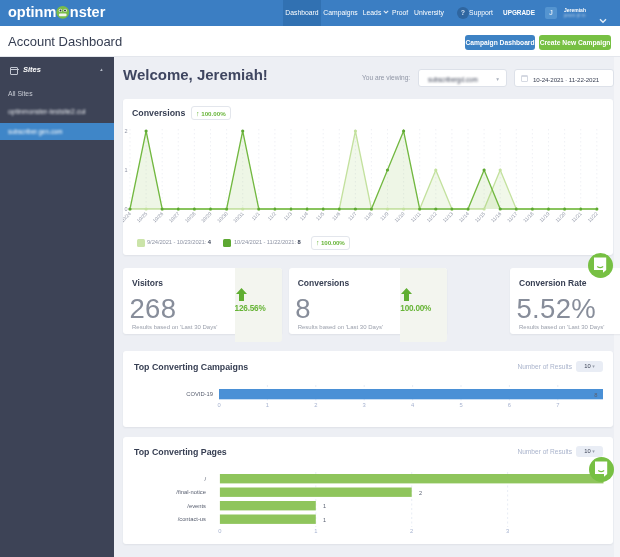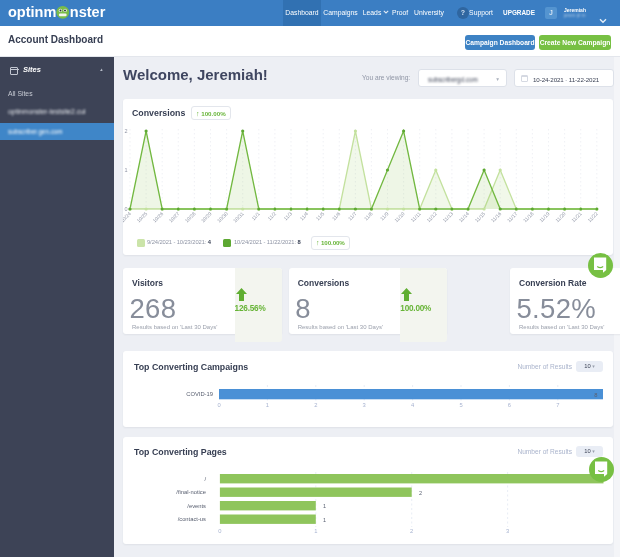--- a/index.html
+++ b/index.html
@@ -9,21 +9,21 @@
 #logo { position:absolute; left:8px; top:3.5px; font-weight:bold; font-size:14.5px; color:#fff; letter-spacing:0; }
 .nav { position:absolute; top:0; height:26px; line-height:26px; color:#fff; font-size:6.8px; text-align:center; }
 .nav.active { background:#3171b2; }
 #qcirc { position:absolute; left:457px; top:7px; width:12px; height:12px; border-radius:50%; background:#2f66a0; color:#cfe0f0; font-size:7px; font-weight:bold; text-align:center; line-height:12px; }
 #avatar { position:absolute; left:545px; top:6.5px; width:12px; height:12px; background:#5494d0; border-radius:2px; color:#fff; font-size:7px; text-align:center; line-height:12px; }
 #uname { position:absolute; left:564px; top:6.5px; color:#fff; font-size:5px; font-weight:bold; }
 #usub { position:absolute; left:564px; top:13px; color:#b5cfe8; font-size:4.5px; filter:blur(0.8px); }
 #uchev { position:absolute; left:599px; top:9.5px; }
 
 #subhdr { position:absolute; left:0; top:26px; width:620px; height:31px; background:#fff; border-bottom:1px solid #e3e6ec; }
-#subttl { position:absolute; left:8px; top:33.5px; font-size:10px; font-weight:bold; color:#363e52; }
+#subttl { position:absolute; left:8px; top:33.5px; font-size:13px; font-weight:normal; color:#363e52; }
 .btn { position:absolute; top:35px; height:15px; border-radius:3px; color:#fff; font-size:6.7px; font-weight:bold; text-align:center; line-height:15px; }
 #btn1 { left:465px; width:70px; background:#3d82c4; }
 #btn2 { left:539px; width:72px; background:#77c043; }
 
 #sidebar { position:absolute; left:0; top:57px; width:114px; height:500px; background:#3d4356; }
 #sites-h { position:absolute; left:0; top:7px; width:114px; height:22px;font-style:italic; }
 #sites-ico { position:absolute; left:10px; top:3px; width:8px; height:8px; border:1px solid #c3c7d1; border-radius:1px; }
 #sites-ico:before { content:""; position:absolute; left:0; top:1px; width:8px; height:1px; background:#c3c7d1; }
 #sites-txt { position:absolute; left:23px; top:1px; color:#fff; font-size:7.5px; font-weight:bold; }
 #sites-chev { position:absolute; left:100px; top:2px; color:#b6bcc8; font-size:5px; }

